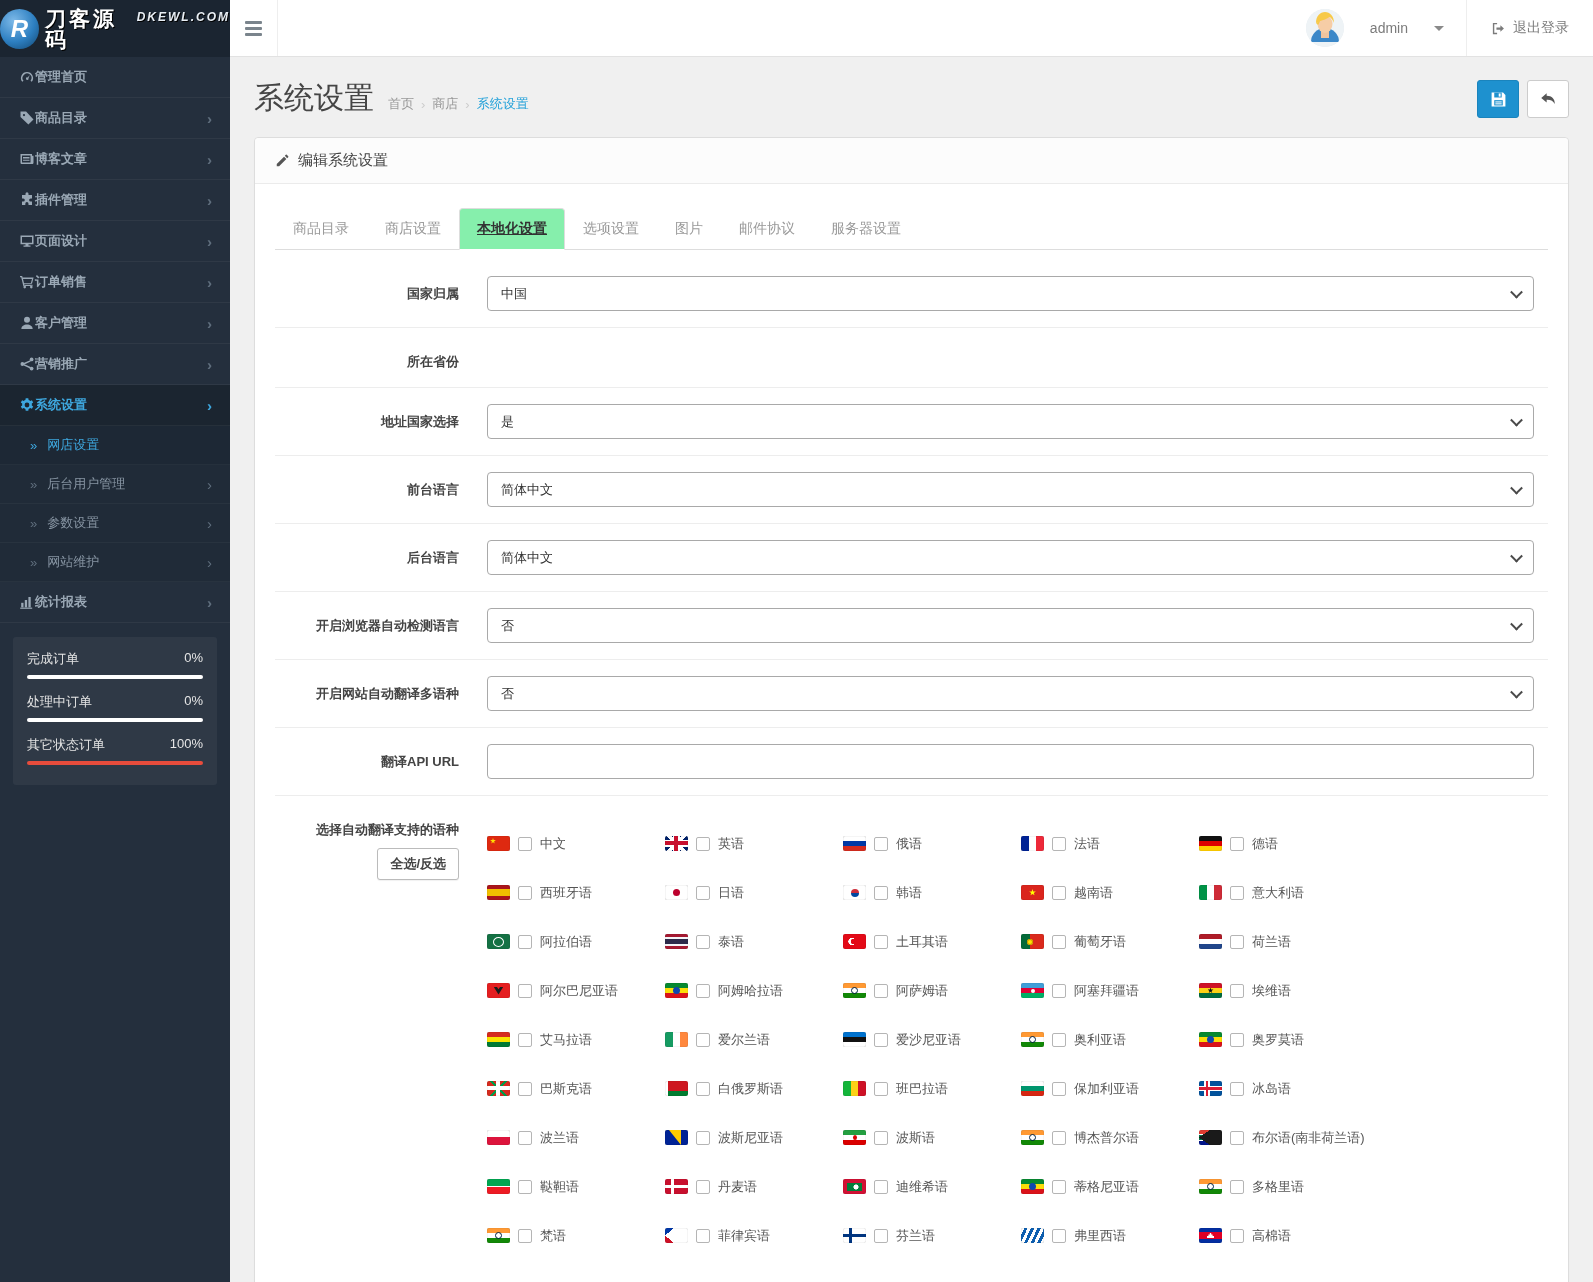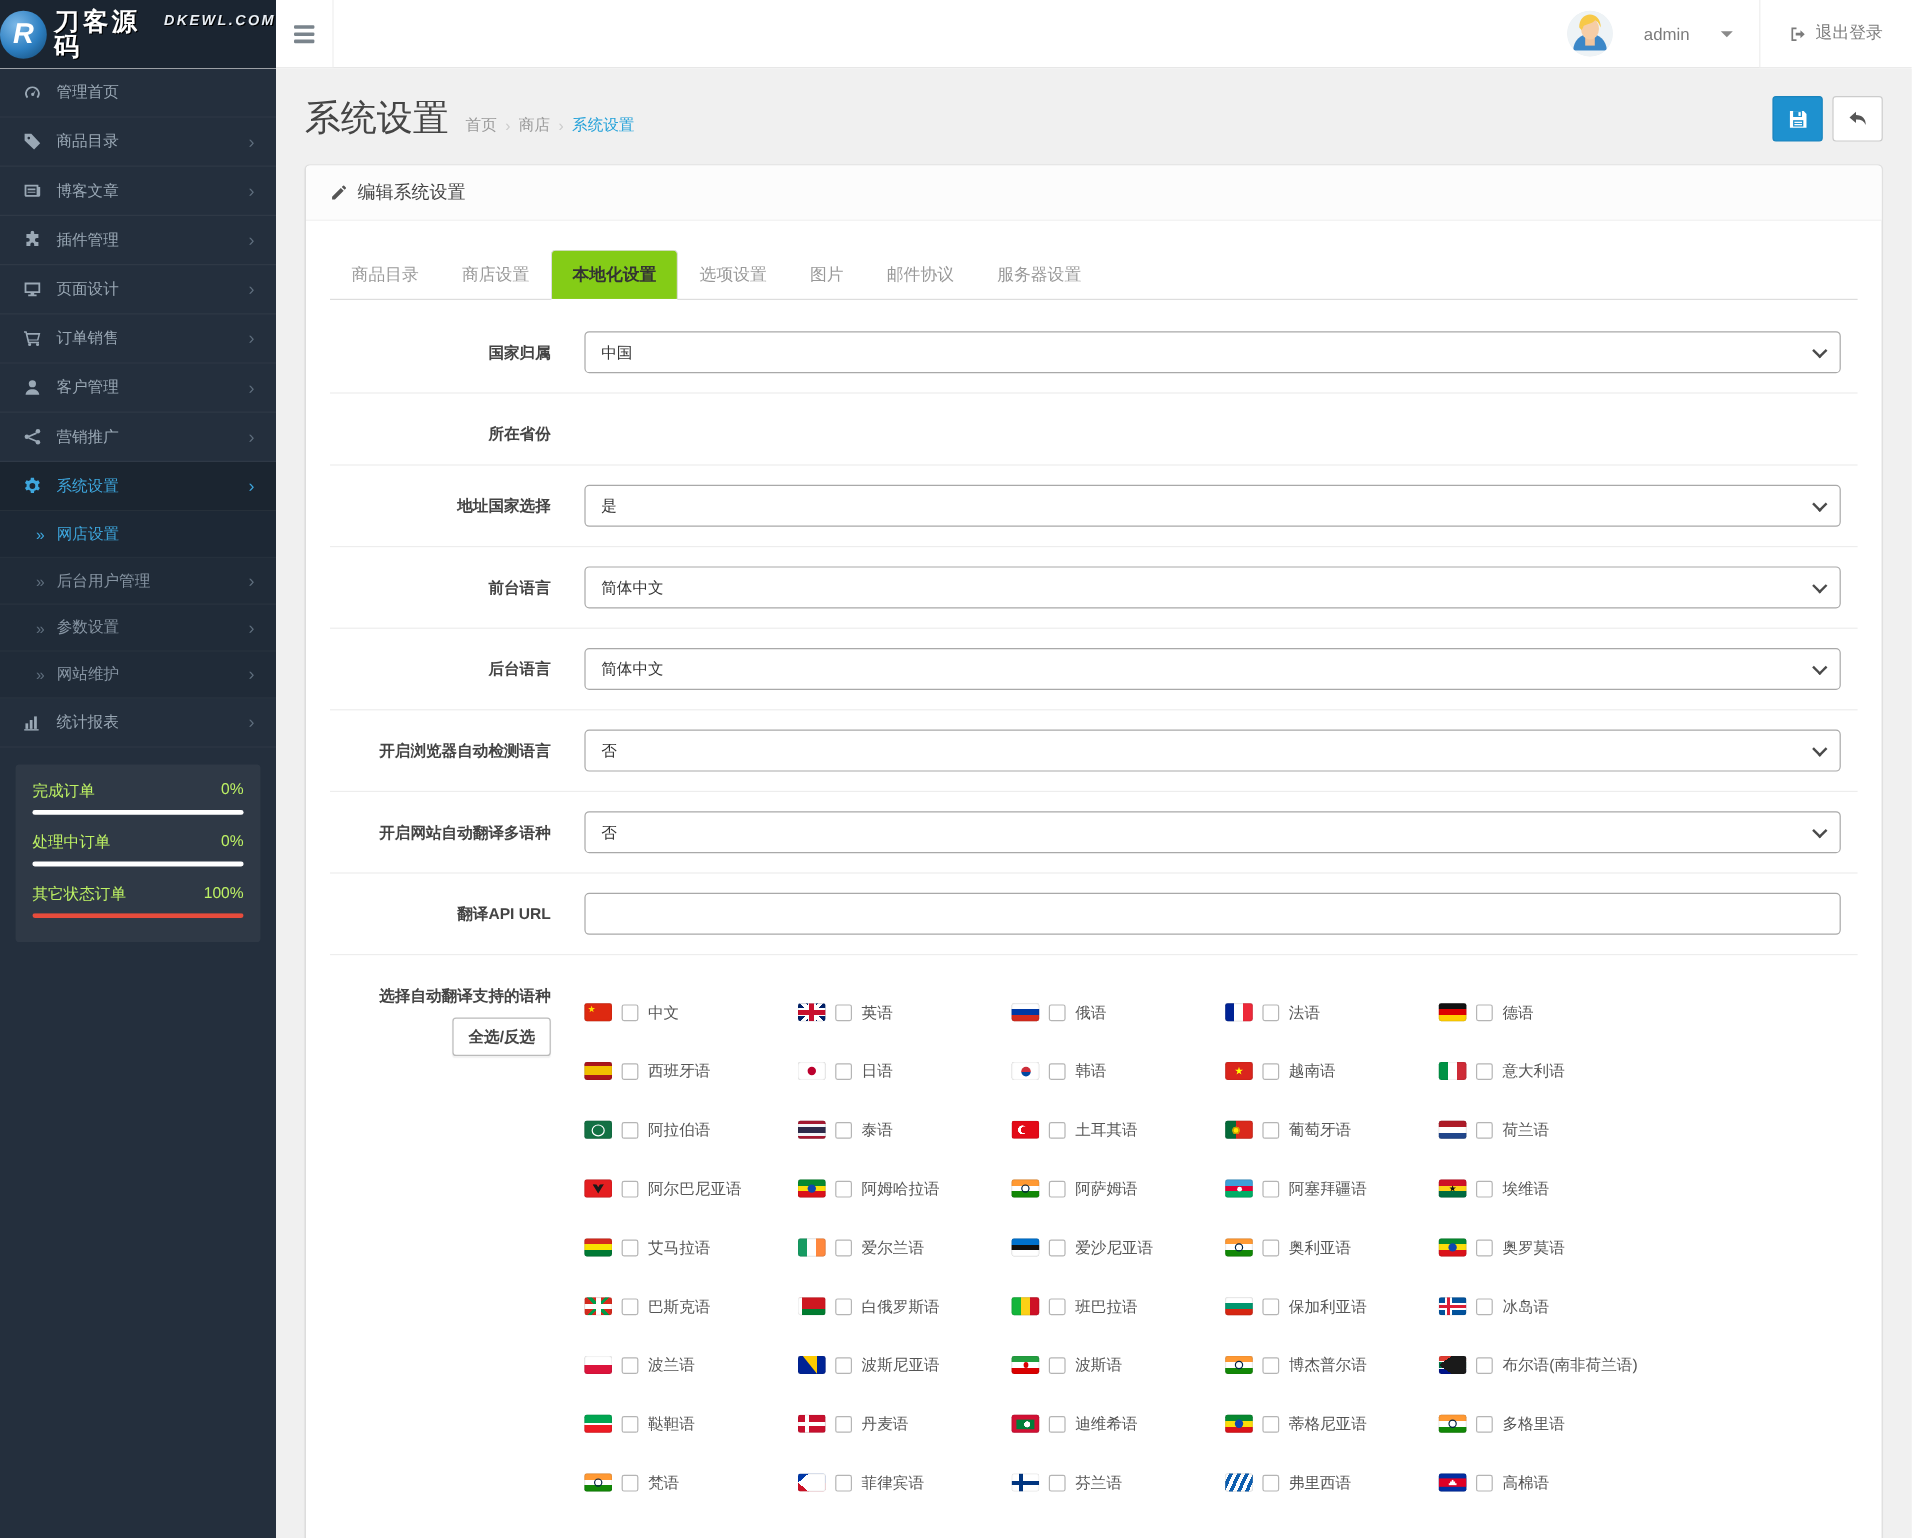--- a/index.html
+++ b/index.html
@@ -19,36 +19,36 @@
   .admin-menu { display:flex; align-items:center; gap:26px; padding:0 22px; cursor:pointer; }
   .avatar { width:38px; height:38px; border-radius:50%; overflow:hidden; background:#e9eef2; flex:none; }
   .admin-name { color:#7b7b7b; font-size:14px; }
   .caret-down { width:0; height:0; border-left:5px solid transparent; border-right:5px solid transparent; border-top:5px solid #8a8a8a; display:inline-block; }
   .logout-btn { display:flex; align-items:center; gap:7px; padding:0 24px; border-left:1px solid #eee; color:#7b7b7b; font-size:14px; cursor:pointer; background:#fff; border-top:none;border-right:none;border-bottom:none; }
 
   
   .sidebar { position:fixed; top:57px; left:0; bottom:0; width:230px; background:#242f3d; overflow:hidden; z-index:15; }
   .nav-head { height:40px; background:#1c2632; color:#fff; font-weight:bold; font-size:13px; display:flex; align-items:center; gap:8px; padding:0 16px; }
   .nav-head .bars i { display:block; width:14px; height:2px; background:#fff; margin:2px 0; }
-  .nav-item { height:41px; display:flex; align-items:center; gap:12px; padding:0 18px; color:#9aa8b5; border-bottom:1px solid rgba(255,255,255,.05); cursor:pointer; font-size:13px; }
+  .nav-item { height:41px; display:flex; align-items:center; padding:0 18px; color:#9aa8b5; border-bottom:1px solid rgba(255,255,255,.05); cursor:pointer; font-size:13px;font-weight:bold; }
   .nav-item .nicon { width:17px; height:17px; flex:none; display:flex; align-items:center; justify-content:center; }
   .nav-item .nicon svg { width:16px; height:16px; fill:currentColor; }
   .nav-item .nlabel { flex:1; }
   .nav-chevron { color:#5f6e7d; font-size:15px; line-height:1; }
   .nav-item.active { background:#1b2530; color:#3ea7de; }
   .nav-item.active .nav-chevron { color:#3ea7de; }
   .submenu { background:#202b38; }
   .sub-item { height:39px; display:flex; align-items:center; gap:10px; padding:0 18px 0 30px; color:#8795a3; border-bottom:1px solid rgba(255,255,255,.04); cursor:pointer; font-size:13px; }
   .sub-item .guillemet { color:#5f6e7d; font-size:13px; }
   .sub-item .nlabel { flex:1; }
   .sub-item.active { color:#3ea7de; background:#1d2835; }
   .sub-item.active .guillemet { color:#3ea7de; }
   .stats-box { margin:14px 13px; padding:13px 14px 6px; background:rgba(255,255,255,.05); border-radius:3px; }
   .stat { margin-bottom:14px; }
-  .stat-line { display:flex; justify-content:space-between; color:#bef264; font-size:13px; margin-bottom:7px; }
+  .stat-line { display:flex; justify-content:space-between; color:#e5e5e5; font-size:13px; margin-bottom:7px; }
   .stat-track { height:4px; background:#fff; border-radius:2px; overflow:hidden; }
   .stat-fill { height:4px; }
 
   
   .main { position:absolute; top:57px; left:230px; right:0; bottom:0; overflow:hidden; background:#f0f0f0; }
   .page-head { display:flex; align-items:flex-start; justify-content:space-between; padding:21px 24px 16px; }
   .ph-left { display:flex; align-items:baseline; gap:14px; }
   .page-title { font-size:30px; font-weight:400; color:#454545; }
   .breadcrumb { display:flex; align-items:center; gap:7px; font-size:13px; color:#999; }
   .crumb { color:#999; text-decoration:none; cursor:pointer; }
@@ -58,21 +58,21 @@
   .btn-save { width:42px; height:38px; background:#1e91cf; border:1px solid #1a84bd; border-radius:3px; display:flex; align-items:center; justify-content:center; cursor:pointer; }
   .btn-back { width:42px; height:38px; background:#fff; border:1px solid #ccc; border-radius:3px; display:flex; align-items:center; justify-content:center; cursor:pointer; }
 
   .panel { margin:2px 24px 0; background:#fff; border:1px solid #ddd; border-radius:4px; box-shadow:0 1px 1px rgba(0,0,0,.04); }
   .panel-heading { padding:13px 20px; background:#fcfcfc; border-bottom:1px solid #ebebeb; color:#444; font-size:15px; display:flex; align-items:center; gap:9px; border-radius:4px 4px 0 0; }
   .panel-heading svg { width:14px; height:14px; fill:#555; }
   .panel-body { padding:20px 20px 30px; }
 
   .tabs { display:flex; border-bottom:1px solid #ddd; margin-top:4px; }
   .tab { padding:11px 17px; color:#999; font-size:14px; cursor:pointer; margin-bottom:-1px; border:1px solid transparent; border-radius:4px 4px 0 0; background:transparent; }
-  .tab.active { color:#333; font-weight:bold; background:#84cc16; border-color:#ddd #ddd #fff #ddd; }
+  .tab.active { color:#333; font-weight:bold; background:#86efac; border-color:#ddd #ddd #fff #ddd;text-decoration:underline; }
 
   .form { margin-top:10px; }
   .frow { display:flex; padding:16px 0; border-bottom:1px solid #ededed; }
   .frow:last-child { border-bottom:none; }
   .flabel { width:212px; flex:none; text-align:right; padding:9px 28px 0 0; font-weight:bold; color:#444; font-size:13px; }
   .fcontrol { flex:1; padding-right:14px; }
   .select-wrap { position:relative; }
   select, input[type="text"] { width:100%; height:35px; border:1px solid #a9a9a9; border-radius:4px; padding:0 30px 0 13px; font-size:13px; color:#333; background:#fff; appearance:none; -webkit-appearance:none; font-family:inherit; }
   input[type="text"] { padding-right:13px; }
   .select-wrap::after { content:""; position:absolute; right:13px; top:50%; width:7px; height:7px; border-right:2px solid #4a4a4a; border-bottom:2px solid #4a4a4a; transform:translateY(-70%) rotate(45deg); pointer-events:none; }

